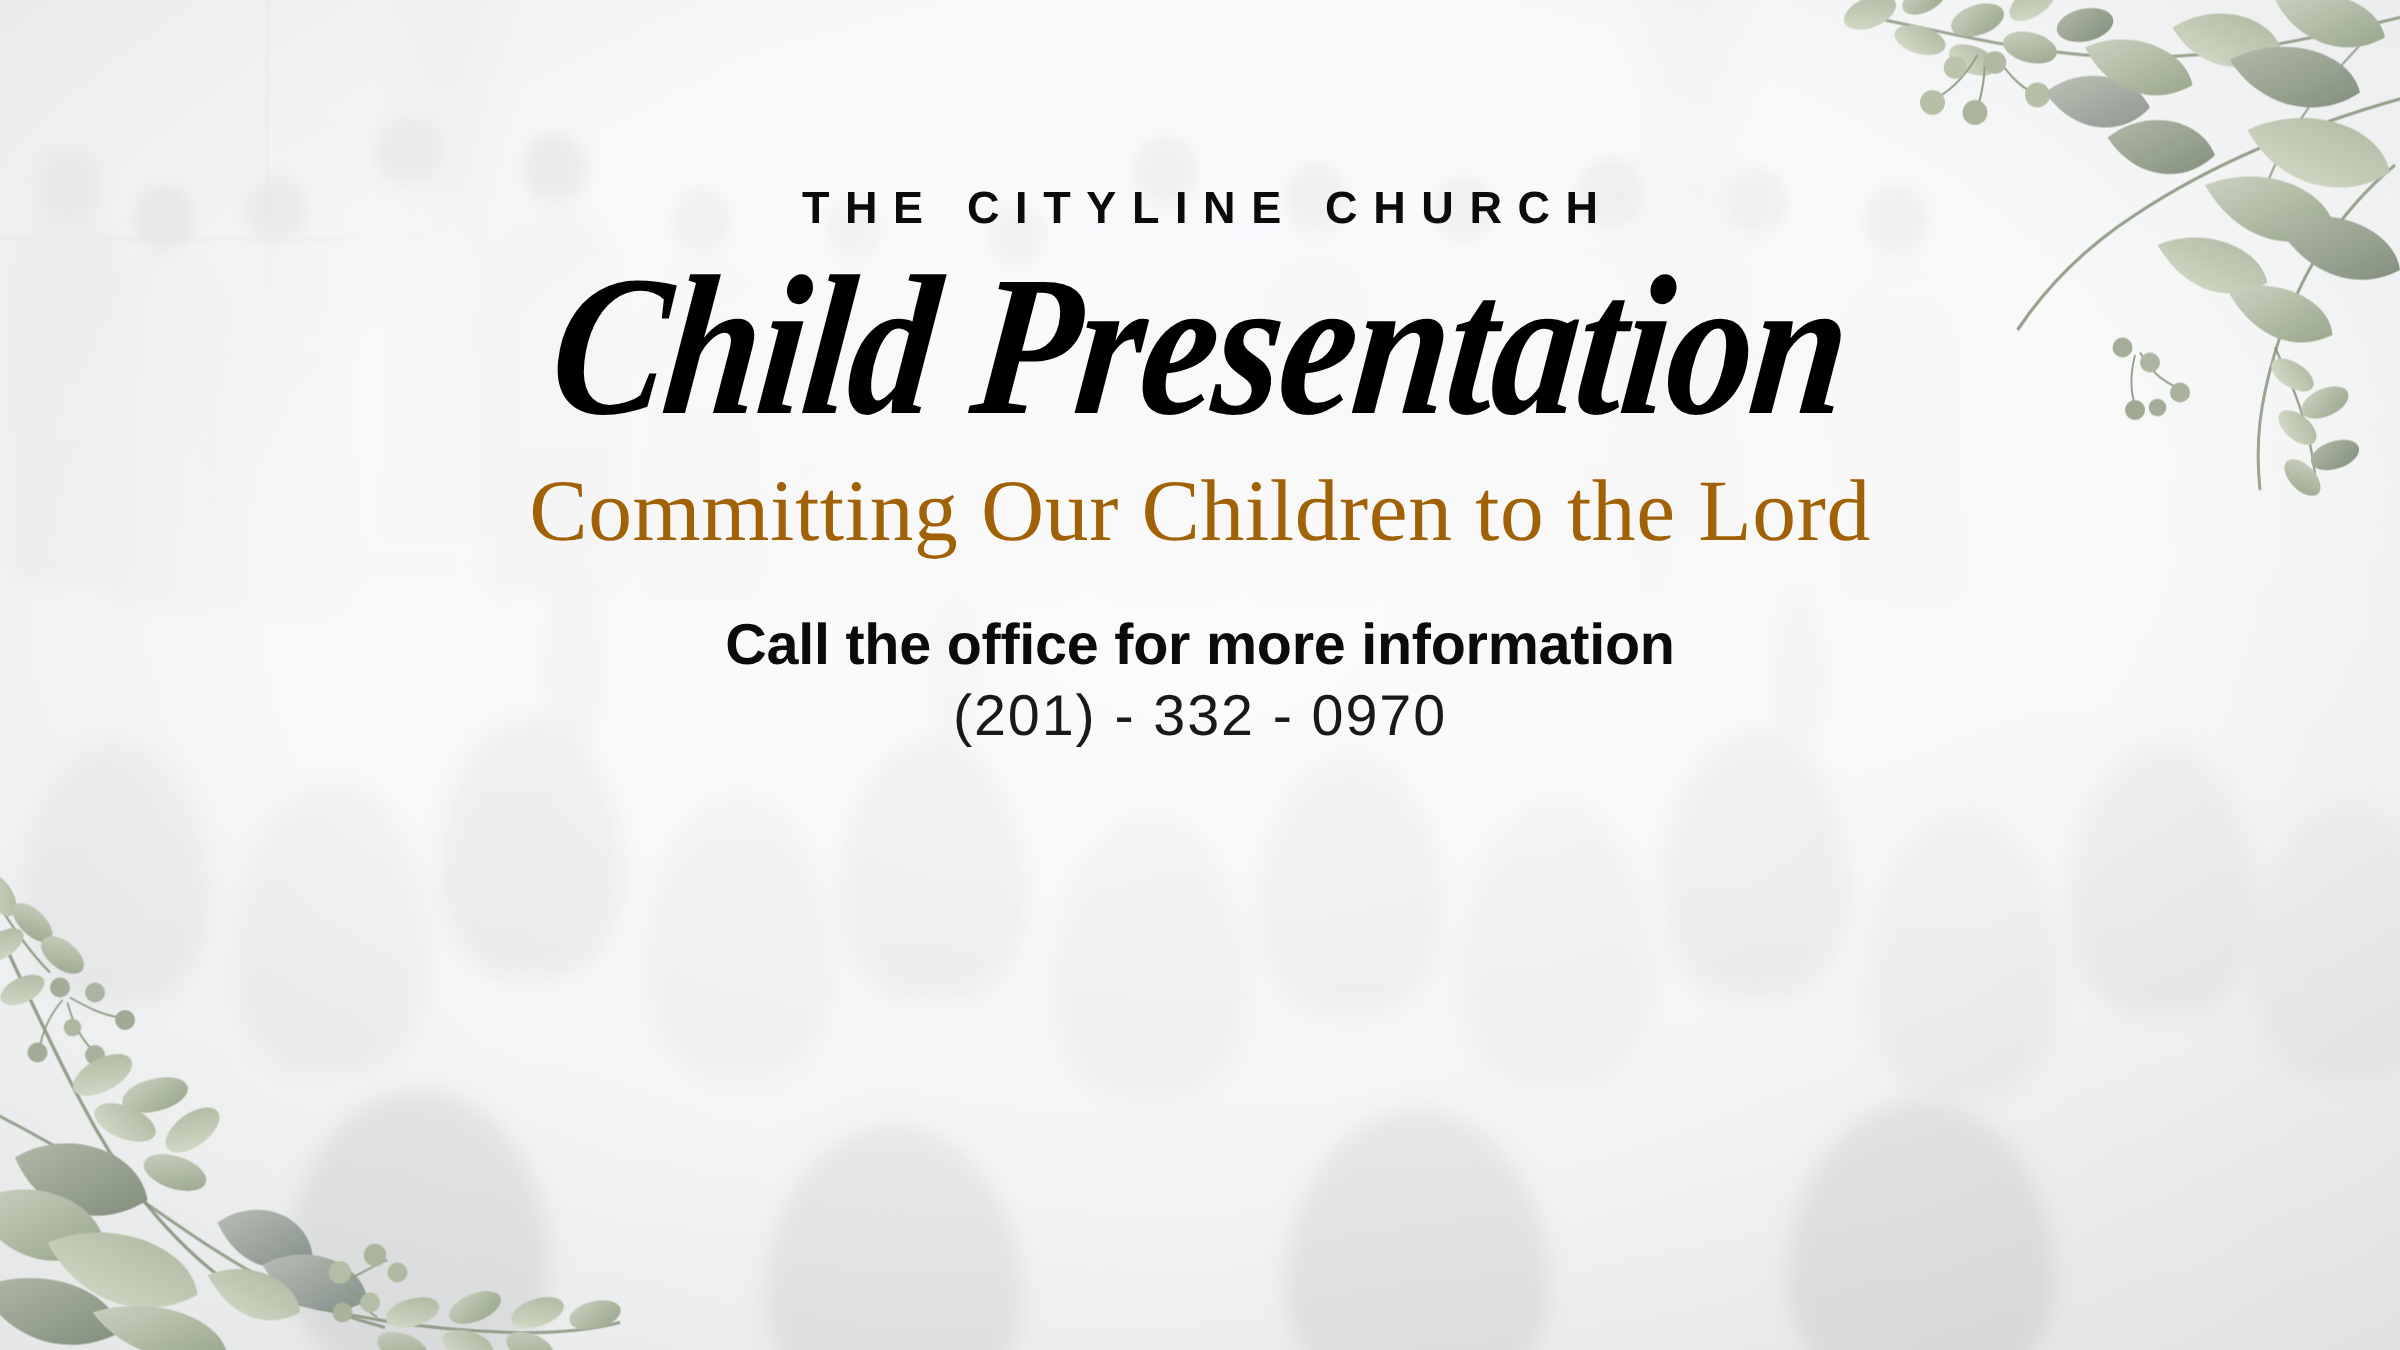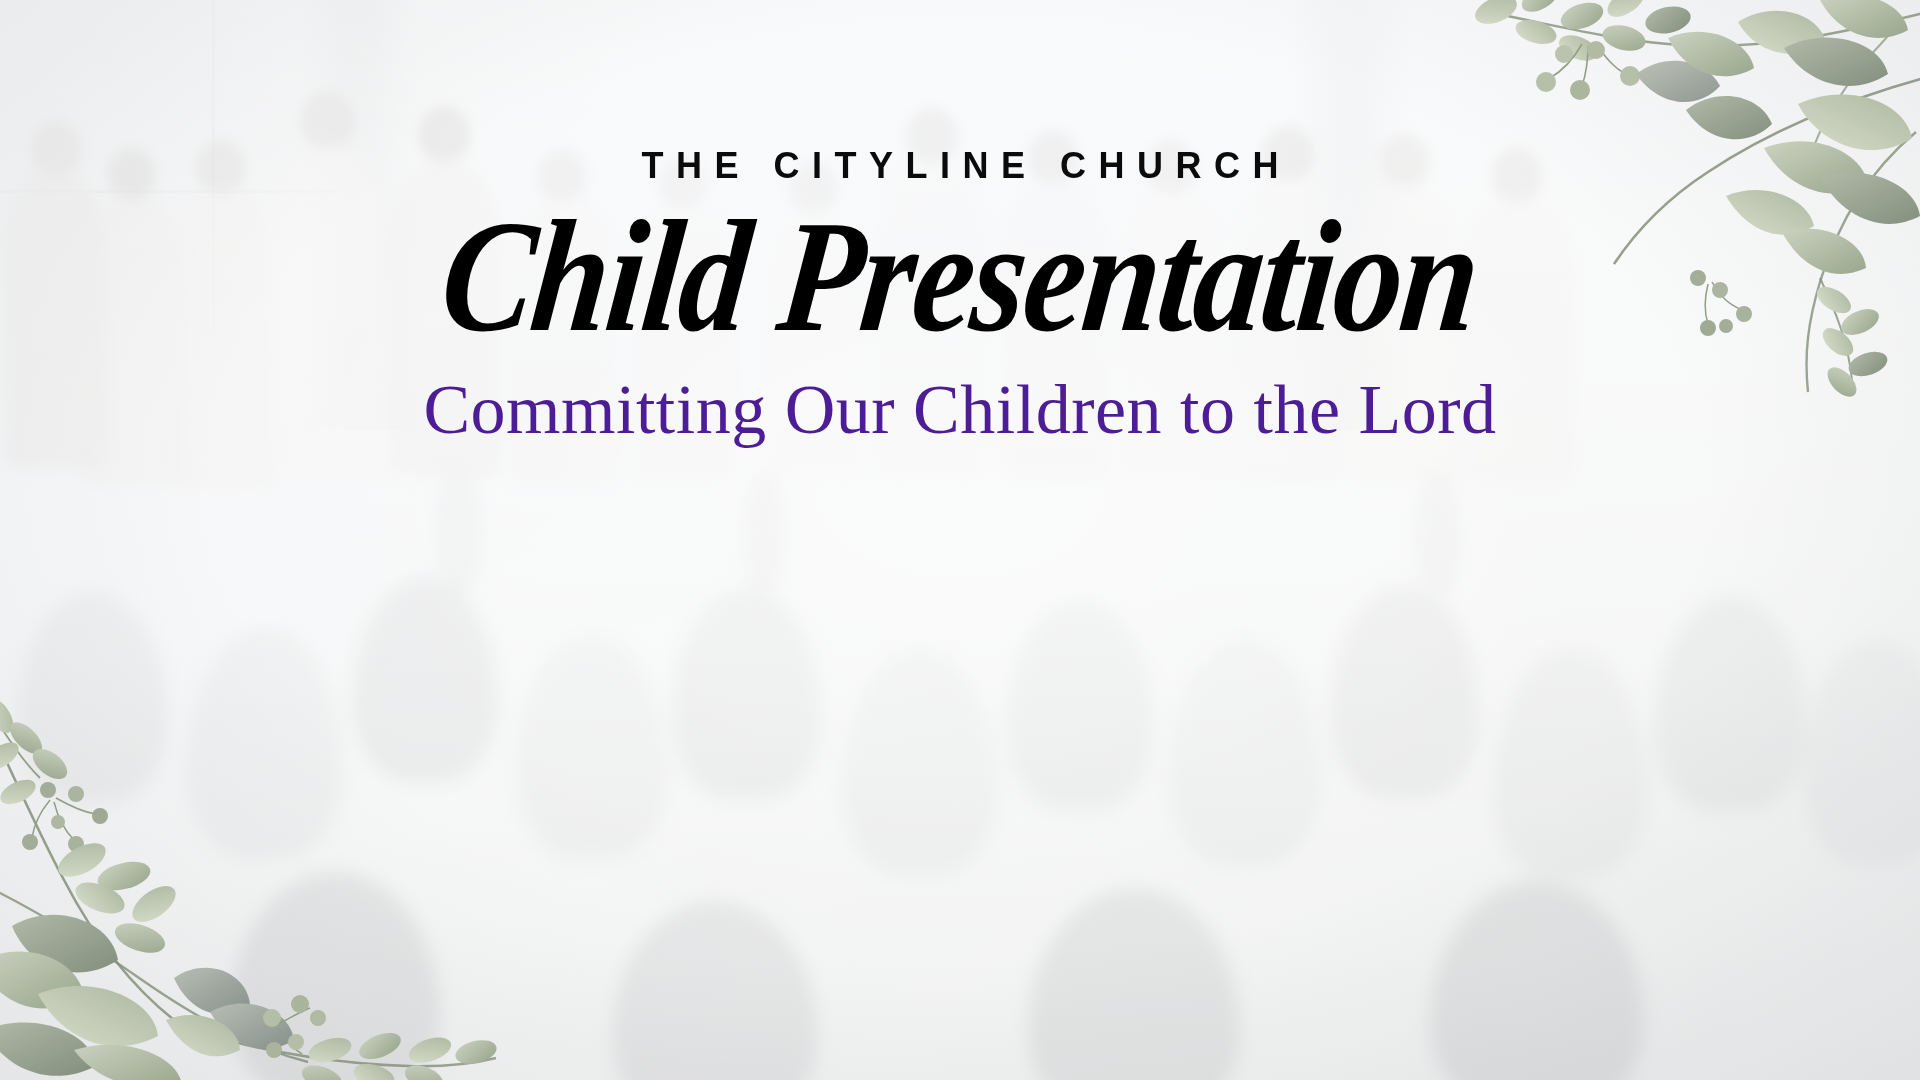--- a/index.html
+++ b/index.html
@@ -69,21 +69,21 @@
     font-style:italic;font-weight:700;
     font-size:138px;line-height:.92;color:#000;
     letter-spacing:-2px;
     transform:skewX(-6deg) scaleY(1.16);
     transform-origin:center;
   }
 
   .subtitle{
     margin-top:34px;
     font-family:"Liberation Serif", serif;
-    font-weight:400;font-size:70px;line-height:1;color:#4c1d95;
+    font-weight:400;font-size:70px;line-height:1;color:#a16207;
     letter-spacing:.5px;
   }
 
   
   .plaque-wrap{margin-top:58px;position:relative;width:770px;height:205px;}
   .plaque-svg{position:absolute;inset:0;width:100%;height:100%;}
   .plaque-text{
     position:absolute;inset:0;display:flex;align-items:center;justify-content:center;
     font-family:"Liberation Serif", serif;
     font-weight:400;font-size:60px;letter-spacing:1.5px;color:#100d0a;
@@ -349,16 +349,18 @@
 
   <div class="content">
 
     <div class="eyebrow">THE CITYLINE CHURCH</div>
 
     <div class="script">Child Presentation</div>
 
     <div class="subtitle">Committing Our Children to the Lord</div>
 
 
-
+    <div class="cta">Call the office for more information</div>
+
+    <div class="phone">(201) - 332 - 0970</div>
   </div>
 
 </div>
 
 </body></html>

